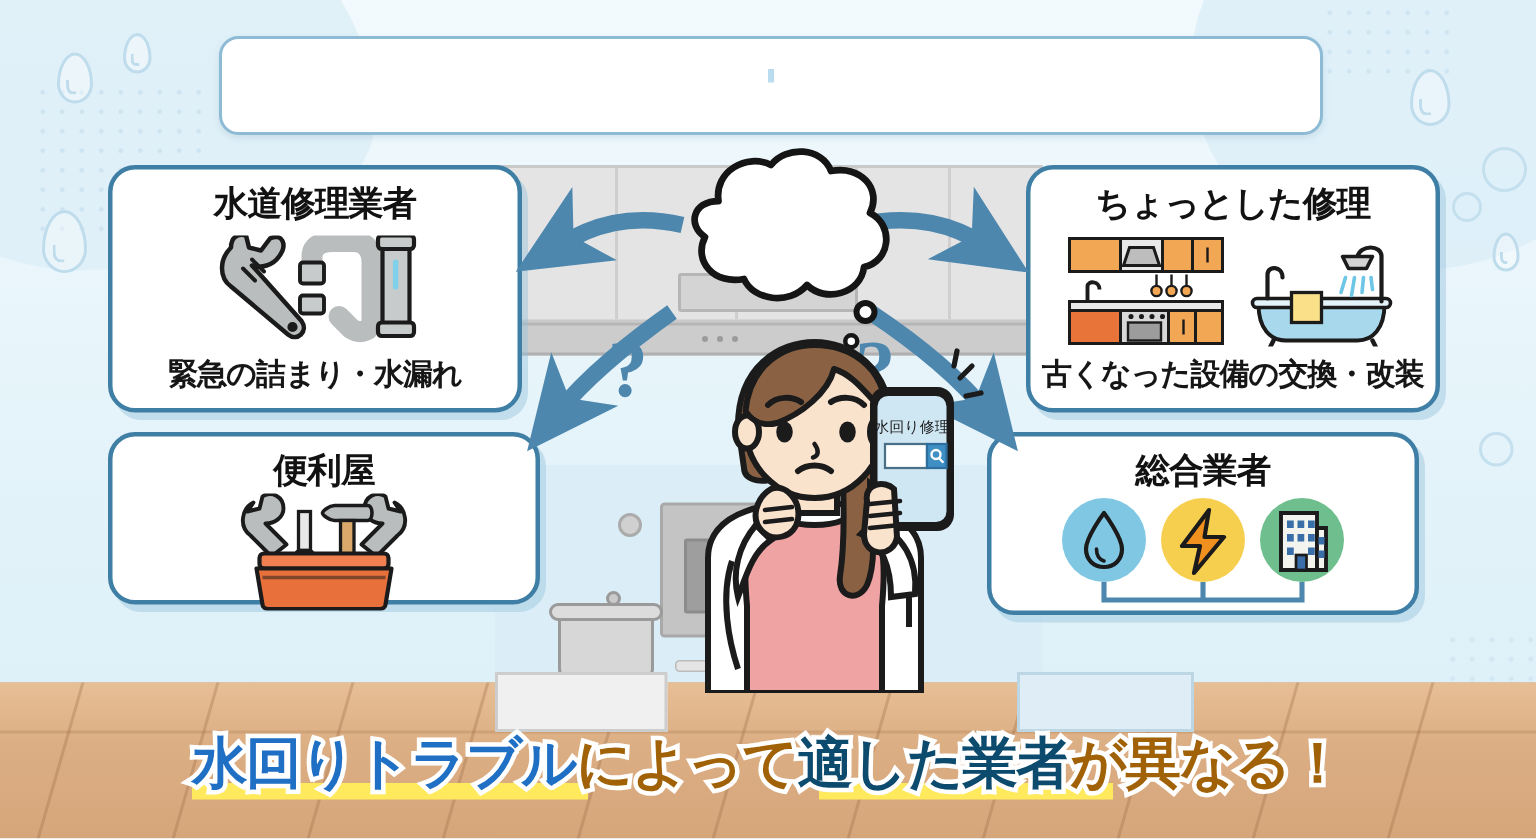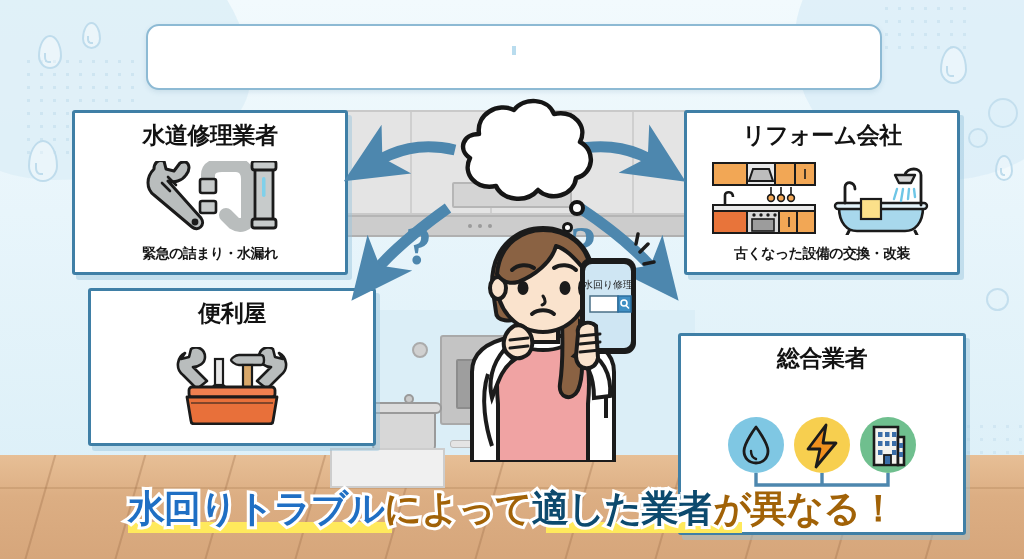--- a/index.html
+++ b/index.html
@@ -136,40 +136,40 @@
   .title-hl {
     position:absolute; left:-2px; right:-2px; bottom:2px; height:9px;
     background:#b9dcee; z-index:1;
   }
 
   
   .card {
     position:absolute;
     background:#ffffff;
     border:3px solid #3f7fa6;
-    border-radius:3px;
+    border-radius:18px;
     box-shadow:4px 5px 0 rgba(150,195,220,.45);
     display:flex; flex-direction:column; align-items:center;
   }
   .card-title {
     font-size:23px; font-weight:bold; color:#121212;
     margin-top:7px; letter-spacing:-0.5px; white-space:nowrap;
   }
   .card-icon {
     flex:1; display:flex; align-items:center; justify-content:center;
     width:100%;
   }
   .card-sub {
-    font-size:14px; font-weight:bold; color:#161616;
+    font-size:20px; font-weight:bold; color:#161616;
     margin-bottom:9px; letter-spacing:-0.6px; white-space:nowrap;
   }
   #card-tl { left:72px;  top:110px; width:276px; height:165px; }
   #card-tr { left:684px; top:110px; width:276px; height:165px; }
-  #card-bl { left:88px;  top:288px; width:288px; height:158px; }
-  #card-br { left:678px; top:288px; width:288px; height:202px;margin-top:45px; }
+  #card-bl { left:72px;  top:288px; width:288px; height:115px; }
+  #card-br { left:658px; top:288px; width:288px; height:122px; }
 
   
   .cloud-wrap { position:absolute; left:432px; top:98px; width:170px; height:122px; z-index:6;}
   .qmark {
     position:absolute; font-size:54px; font-weight:bold; color:#4d87ae;
     font-family:"Liberation Serif", serif;
   }
   #q-left { left:405px; top:215px; }
   #q-right{ left:570px; top:215px; }
 
@@ -372,21 +372,21 @@
         <rect x="115" y="2" width="18" height="64" rx="3" fill="#c7cbcb" stroke="#1b1b1b" stroke-width="2.8"></rect>
         <rect x="112" y="0" width="24" height="9" rx="2.5" fill="#c7cbcb" stroke="#1b1b1b" stroke-width="2.8"></rect>
         <rect x="112" y="58" width="24" height="9" rx="2.5" fill="#c7cbcb" stroke="#1b1b1b" stroke-width="2.8"></rect>
         <rect x="122" y="16" width="3.5" height="20" rx="1.7" fill="#7fd0ea"></rect>
       </svg>
     </div>
     <div class="card-sub">緊急の詰まり・水漏れ</div>
   </div>
 
   <div class="card" id="card-tr">
-    <div class="card-title">リフォーム会社</div>
+    <div class="card-title">ちょっとした修理</div>
     <div class="card-icon">
       <svg width="226" height="74" viewBox="0 0 226 74">
 
         <rect x="4" y="2" width="34" height="22" fill="#f2a755" stroke="#1b1b1b" stroke-width="2"></rect>
         <rect x="38" y="2" width="28" height="22" fill="#e9e9e9" stroke="#1b1b1b" stroke-width="2"></rect>
         <path d="M44,8 L60,8 L64,20 L40,20 Z" fill="#bdbdbd" stroke="#1b1b1b" stroke-width="2"></path>
         <rect x="66" y="2" width="20" height="22" fill="#f2a755" stroke="#1b1b1b" stroke-width="2"></rect>
         <rect x="86" y="2" width="20" height="22" fill="#f2a755" stroke="#1b1b1b" stroke-width="2"></rect>
         <path d="M96,8 L96,18" stroke="#1b1b1b" stroke-width="1.6"></path>
 

